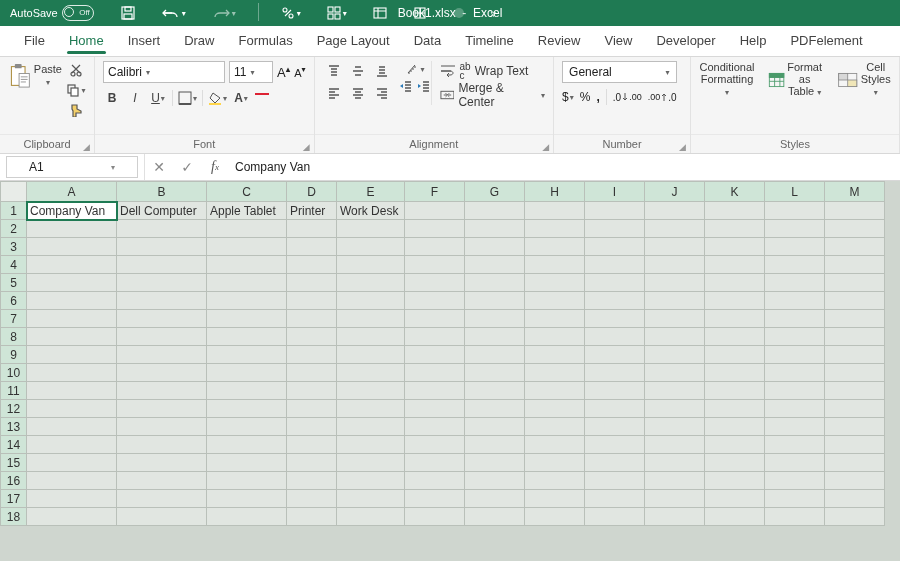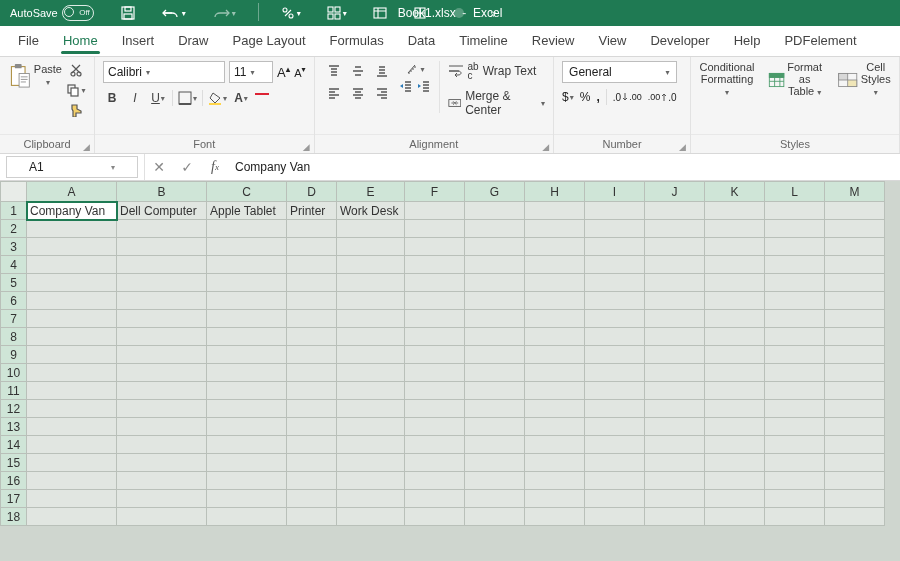--- a/index.html
+++ b/index.html
@@ -7,21 +7,21 @@
 .titlebar .qat{display:flex;align-items:flex-start;gap:18px}
 .titlebar .qat .item{display:flex;align-items:center;height:20px;padding:0 4px;border-radius:3px}
 .titlebar .qat svg{display:block}
 .titlebar .doc{position:absolute;left:50%;transform:translateX(-50%);color:#fff;font-size:12px}
 .titlebar .doc .thin{opacity:.85}
 .autosave{display:flex;align-items:center;gap:4px;font-size:11px}
 .autosave .toggle{display:inline-flex;align-items:center;border:1px solid rgba(255,255,255,.85);border-radius:8px;height:14px;width:30px;position:relative;padding:0}
 .autosave .toggle .knob{position:absolute;left:1px;top:1px;width:10px;height:10px;border-radius:50%;border:1px solid rgba(255,255,255,.85);box-sizing:border-box}
 .autosave .toggle .txt{position:absolute;right:3px;font-size:8px;line-height:14px;color:#fff;opacity:.9}
 .divider{width:1px;height:18px;background:rgba(255,255,255,.35)}
-.tabs{background:#fff;border-bottom:1px solid #d8d8d8;display:flex;align-items:center;height:30px;padding:0 6px;gap:0}
+.tabs{background:#fff;border-bottom:1px solid #d8d8d8;display:flex;align-items:center;height:30px;padding:0 12px;gap:0}
 .tab{padding:0 12px;height:30px;line-height:30px;font-size:13px;color:#444;cursor:default}
 .tab.active{color:#1f7a53;position:relative}
 .tab.active::after{content:"";position:absolute;left:10px;right:10px;bottom:2px;height:3px;background:#1f7a53;border-radius:2px}
 .ribbon{background:#f5f5f5;border-bottom:1px solid #d8d8d8;display:flex;height:96px}
 .group{border-right:1px solid #e2e2e2;display:flex;flex-direction:column;justify-content:space-between;padding:4px 8px 0 8px}
 .group .body{flex:1;display:flex;align-items:flex-start}
 .group .label{height:18px;line-height:18px;text-align:center;font-size:11px;color:#666;position:relative;border-top:1px solid #e8e8e8;margin:0 -8px}
 .group .label .dl{position:absolute;right:4px;top:3px;color:#9a9a9a;font-size:9px}
 .big-btn{display:flex;flex-direction:row;align-items:center;justify-content:center;width:54px;text-align:center;gap:2px;font-size:11px;color:#3a3a3a}
 .big-btn svg{display:block}
@@ -29,21 +29,21 @@
 .font-row{display:flex;align-items:center;gap:4px;margin-bottom:6px}
 .font-row .sel{background:#fff;border:1px solid #bdbdbd;height:20px;display:flex;align-items:center;padding:0 4px;font-size:12px}
 .font-row .sel .dd{margin-left:4px;font-size:8px;color:#666}
 .ctrl-row{display:flex;align-items:center;gap:5px}
 .ctrl-row .c{min-width:18px;height:18px;display:flex;align-items:center;justify-content:center;color:#444}
 .ctrl-row .c.sep{width:1px;min-width:1px;height:16px;background:#dcdcdc}
 .ctrl-row .c .dd{font-size:8px;margin-left:1px;color:#666}
 .align-grid{display:grid;grid-template-columns:repeat(3,22px);grid-auto-rows:20px;gap:2px}
 .align-grid .c,.align-extra .c,.merge .c,.num-row .c{display:flex;align-items:center;justify-content:center}
 .align-extra{display:flex;flex-direction:column;gap:2px;margin-left:6px}
-.merge{display:flex;flex-direction:column;gap:12px;margin-left:8px;border-left:1px solid #e2e2e2;padding-left:8px}
+.merge{display:flex;flex-direction:column;gap:4px;border-left:1px solid #e2e2e2;padding-left:8px}
 .merge .row{display:flex;align-items:center;gap:4px;height:20px;font-size:12px;color:#3a3a3a}
 .num-col{display:flex;flex-direction:column;gap:6px}
 .num-col .sel{background:#fff;border:1px solid #bdbdbd;height:20px;display:flex;align-items:center;padding:0 6px;font-size:12px;min-width:100px;justify-content:space-between}
 .num-row{display:flex;align-items:center;gap:6px}
 .styles-body{display:flex;gap:15px}
 .namebox-row{height:26px;border-bottom:1px solid #d8d8d8;display:flex;align-items:center;background:#fff}
 .namebox{border:1px solid #cfcfcf;height:20px;width:86px;margin:0 6px;display:flex;align-items:center;padding:0 22px;justify-content:space-between;font-size:12px}
 .namebox .dd{font-size:8px;color:#888}
 .fx-wrap{display:flex;align-items:center;border-left:1px solid #e0e0e0;height:100%;flex:1}
 .fx-btn{display:flex;align-items:center;justify-content:center;width:28px;color:#888;font-size:14px}
@@ -137,22 +137,22 @@
   <div class="doc">
     <span>Book1.xlsx</span><span class="thin"> &nbsp;-&nbsp; </span><span>Excel</span>
   </div>
 </div>
 
 <div class="tabs" id="tabs">
     <div class="tab">File</div>
     <div class="tab active">Home</div>
     <div class="tab">Insert</div>
     <div class="tab">Draw</div>
+    <div class="tab">Formulas</div>
     <div class="tab">Page Layout</div>
-    <div class="tab">Formulas</div>
     <div class="tab">Data</div>
     <div class="tab">Timeline</div>
     <div class="tab">Review</div>
     <div class="tab">View</div>
     <div class="tab">Developer</div>
     <div class="tab">Help</div>
     <div class="tab">PDFelement</div>
   </div>
 
 <div class="ribbon">

